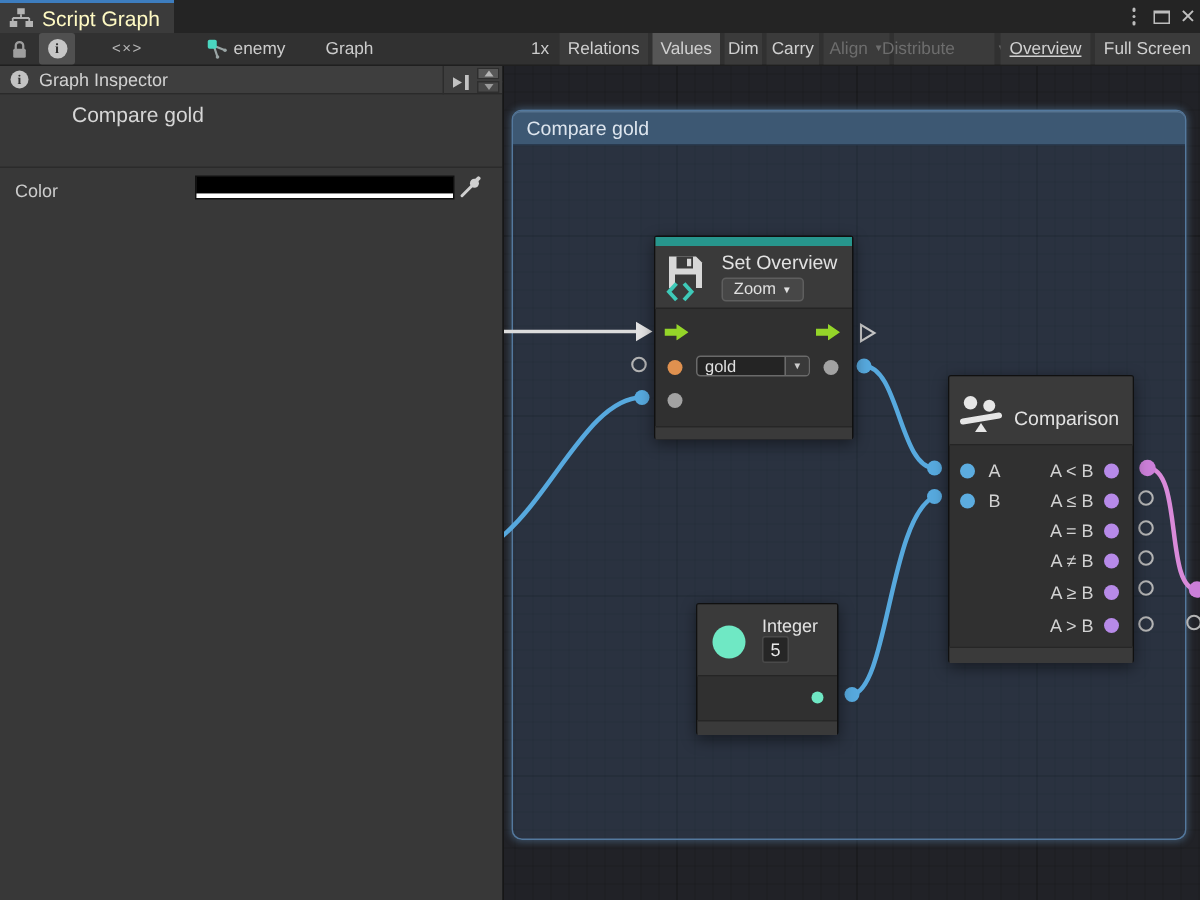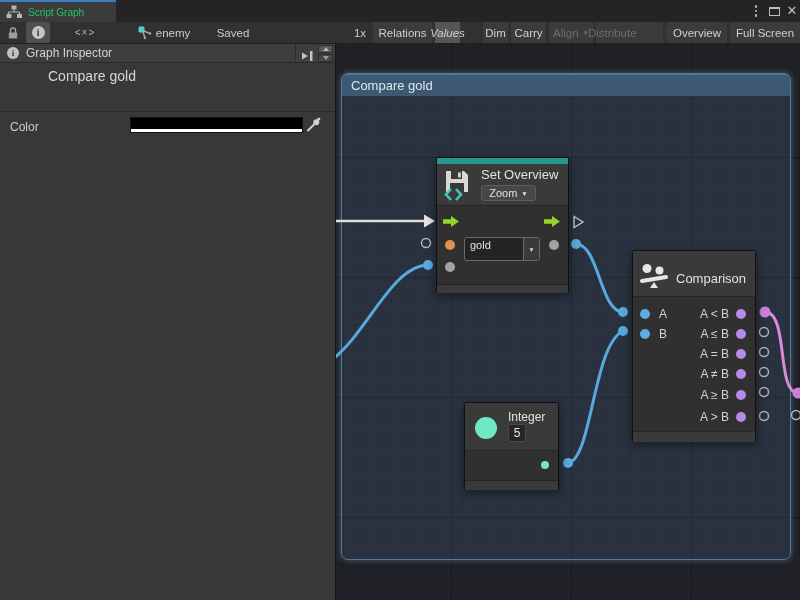--- a/index.html
+++ b/index.html
@@ -4,21 +4,21 @@
 <style>
   * { margin:0; padding:0; box-sizing:border-box; }
   html,body { width:800px; height:600px; overflow:hidden; background:#242424;
     font-family:"Liberation Sans","DejaVu Sans",sans-serif; color:#cfcfcf; }
   .abs { position:absolute; }
 
   
   #titlebar { position:absolute; left:0; top:0; width:800px; height:22px; background:#242424; }
   #tab { position:absolute; left:0; top:0; width:116px; height:22px; background:#3b3b3b;
          border-top:2px solid #3d7dbf; display:flex; align-items:center; gap:6px; padding-left:6px; }
-  #tab-label { font-size:10px; color:#22c55e; white-space:nowrap; }
+  #tab-label { font-size:14px; color:#fef9c3; white-space:nowrap; }
   .win-ctl { position:absolute; top:0; height:22px; display:flex; align-items:center; justify-content:center; width:16px; color:#c0c0c0; }
   #kebab-icon { display:flex; flex-direction:column; gap:2px; align-items:center; }
   #kebab-icon i { width:2.5px; height:2.5px; border-radius:50%; background:#bdbdbd; display:block; }
   #max-icon { width:11px; height:9px; border:1.5px solid #bdbdbd; border-top-width:2.5px; }
   #close-icon { font-size:13px; line-height:22px; }
 
   
   #toolbar { position:absolute; left:0; top:22px; width:800px; height:22px; background:#313131; border-bottom:1px solid #1f1f1f; }
   .tbi { position:absolute; top:0; height:21px; display:flex; align-items:center; justify-content:center; }
   #btn-info { background:#505050; border-radius:2px; }
@@ -91,21 +91,21 @@
   .dot.mint { background:#6fe8c4; }
   .port-label { position:absolute; font-size:12px; color:#d2d2d2; }
 
   
   #node-setvar { left:100px; top:113px; width:133px; height:136px; }
   #sv-strip { position:absolute; left:0; top:0; width:100%; height:6px; background:#27968d; }
   #sv-header { position:absolute; left:0; top:6px; width:100%; height:42px; background:#3a3a3a; border-bottom:1px solid #252525; }
   #sv-title { position:absolute; left:44px; top:9px; font-size:13px; color:#e2e2e2; white-space:nowrap; }
   #sv-saved { position:absolute; left:44px; top:27px; width:55px; height:16px; background:#474747; border:1px solid #5e5e5e;
               border-radius:3px; display:flex; align-items:center; justify-content:center; gap:4px; font-size:11px; color:#e0e0e0; }
-  #sv-gold { position:absolute; left:27px; top:79px; width:76px; height:24px; border:1px solid #6a6a6a; border-radius:3px;
+  #sv-gold { position:absolute; left:27px; top:79px; width:76px; height:14px; border:1px solid #6a6a6a; border-radius:3px;
              display:flex; background:#242424; overflow:hidden; }
   #sv-gold-text { flex:1; font-size:11px; color:#e0e0e0; padding-left:5px; line-height:14px; }
   #sv-gold-btn { width:16px; background:#3a3a3a; border-left:1px solid #6a6a6a; display:flex; align-items:center; justify-content:center; color:#cccccc; }
 
   
   #node-comparison { left:296px; top:206px; width:124px; height:192px; }
   #cmp-header { position:absolute; left:0; top:0; width:100%; height:46px; background:#3a3a3a; border-bottom:1px solid #252525; }
   #cmp-title { position:absolute; left:43px; top:20px; font-size:13px; color:#e2e2e2; }
 
   
@@ -162,49 +162,49 @@
       <path d="M4.5,4.5 L12,7.5 M4.5,4.5 L7,12" stroke="#9aa5a5" stroke-width="1.5" fill="none"></path>
       <circle cx="12" cy="7.5" r="1.2" fill="#9aa5a5"></circle>
       <circle cx="7" cy="12" r="1.2" fill="#9aa5a5"></circle>
       <rect x="0.5" y="0.5" width="6" height="6" rx="1.2" fill="#4ad6c0"></rect>
     </svg>
   </div>
   <div class="tbi" style="left:155px;width:36px;">
     <span class="tb-text">enemy</span>
   </div>
   <div class="tbi" style="left:220px;width:26px;">
-    <span class="tb-text">Saved</span>
+    <span class="tb-text">Graph</span>
   </div>
   <div id="zoom-track"></div>
   <div id="zoom-knob"></div>
   <div class="tbi" style="left:351px;width:18px;">
     <span class="tb-text">1x</span>
   </div>
 
   <div class="tb-btn" style="left:373px;width:59px;">
     <span>Relations</span>
   </div>
-  <div class="tb-btn active" style="left:435px;width:25px;font-style:italic;">
+  <div class="tb-btn active" style="left:435px;width:45px;">
     <span>Values</span>
   </div>
   <div class="tb-btn" style="left:483px;width:25px;">
     <span>Dim</span>
   </div>
   <div class="tb-btn" style="left:511px;width:35px;">
     <span>Carry</span>
   </div>
   <div class="tb-btn disabled" style="left:549px;width:44px;text-align:right;">
     <span>Align</span>
     <span class="dd-arrow">▼</span>
   </div>
   <div class="tb-btn disabled" style="left:596px;width:67px;gap:28px;">
     <span>Distribute</span>
     <span class="dd-arrow">▼</span>
   </div>
-  <div class="tb-btn" style="left:667px;width:60px;">
+  <div class="tb-btn" style="left:667px;width:60px;text-decoration:underline;">
     <span>Overview</span>
   </div>
   <div class="tb-btn" style="left:730px;width:70px;">
     <span>Full Screen</span>
   </div>
 </div>
 
 <div id="inspector">
   <div id="insp-header">
     <span id="insp-info-circle">i</span>

